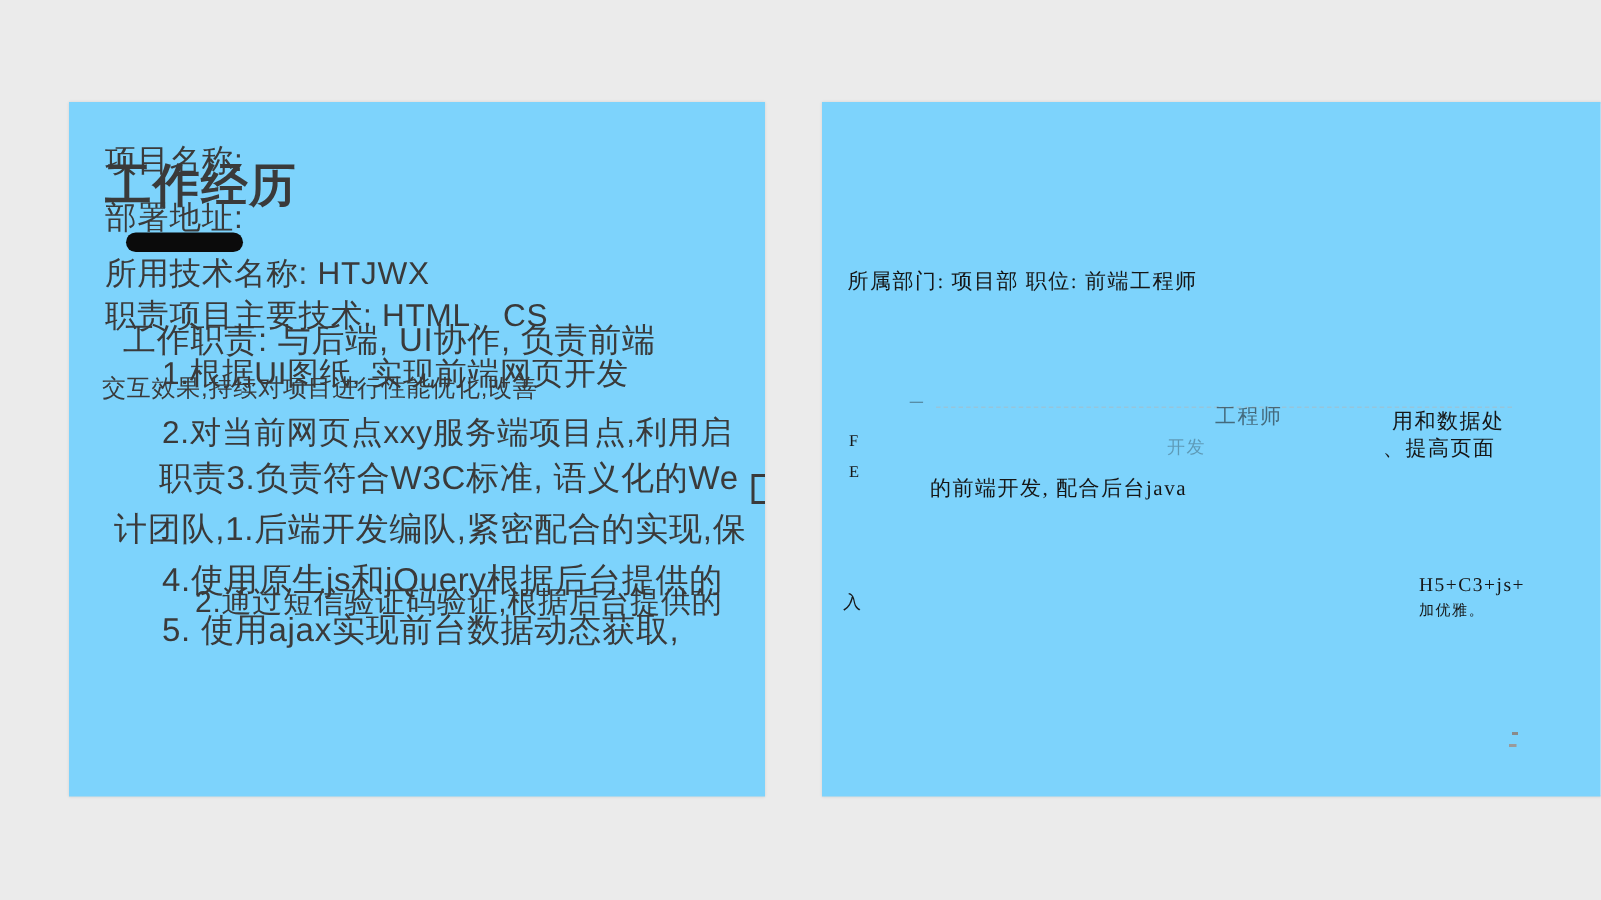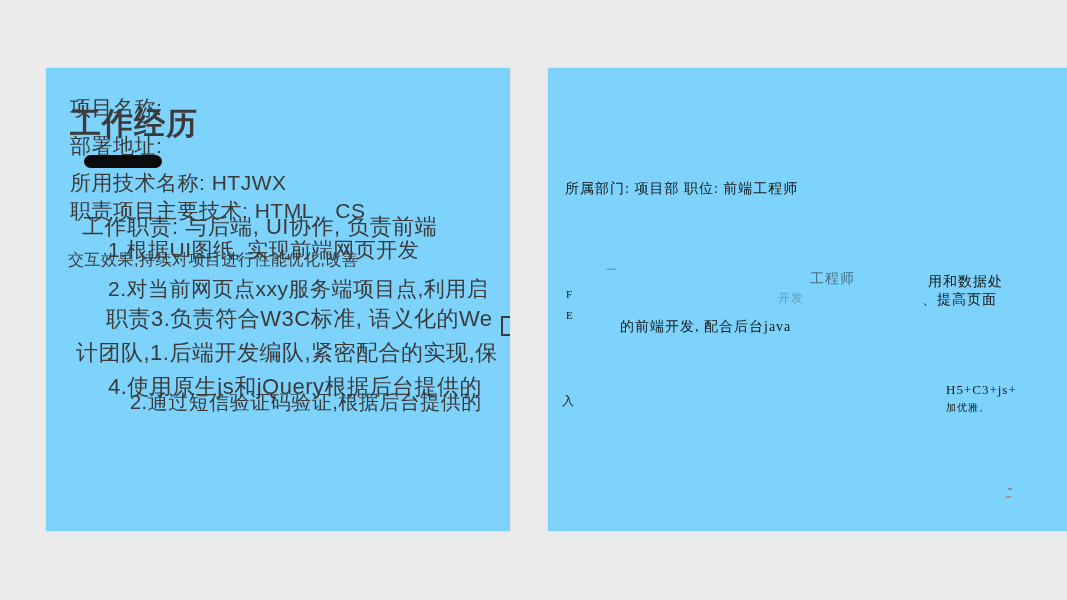--- a/index.html
+++ b/index.html
@@ -98,20 +98,21 @@
     <span class="line" style="left: 24px; top: 103px; font-size: 21px;">所用技术名称: HTJWX</span>
     <span class="line" style="left: 24px; top: 131px; font-size: 21px;">职责项目主要技术: HTML、CS</span>
     <span class="line" style="left: 36px; top: 146px; font-size: 22px;">工作职责: 与后端, UI协作, 负责前端</span>
     <span class="line" style="left: 62px; top: 170px; font-size: 21px;">1.根据UI图纸, 实现前端网页开发</span>
     <span class="line" style="left: 22px; top: 183px; font-size: 16px;">交互效果,持续对项目进行性能优化,改善</span>
     <span class="line" style="left: 62px; top: 209px; font-size: 21px;">2.对当前网页点xxy服务端项目点,利用启</span>
     <span class="line" style="left: 60px; top: 238px; font-size: 22px;">职责3.负责符合W3C标准, 语义化的We</span>
     <span class="line" style="left: 30px; top: 272px; font-size: 22px;">计团队,1.后端开发编队,紧密配合的实现,保</span>
     <span class="line" style="left: 62px; top: 306px; font-size: 22px;">4.使用原生js和jQuery根据后台提供的</span>
     <span class="line" style="left: 84px; top: 308px; font-size: 20px; margin-top: 15px;">2.通过短信验证码验证,根据后台提供的</span>
+    <span class="line" style="left: 62px; top: 339px; font-size: 22px;">5. 使用ajax实现前台数据动态获取,</span>
   </div>
 
 <div class="page" id="right-page">
   <div class="ghost-row"></div>
   <div class="edge-artifact">
     <span class="speck-a"></span>
     <span class="speck-b"></span>
   </div>
 <span class="line" style="left: 17px; top: 113px; font-size: 14px;">所属部门: 项目部 职位: 前端工程师</span>
     <span class="line" style="left: 18px; top: 220px; font-size: 11px;">F</span>

